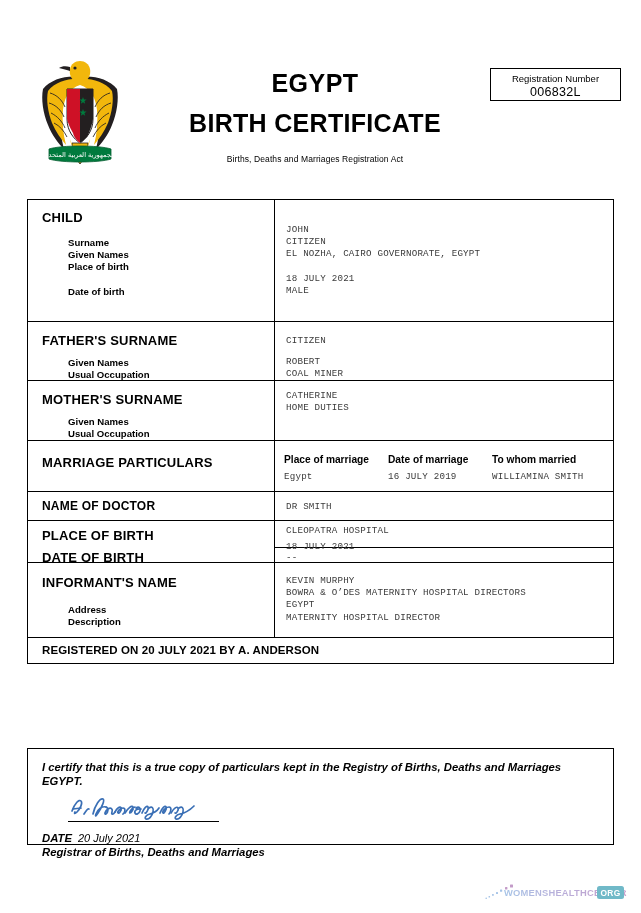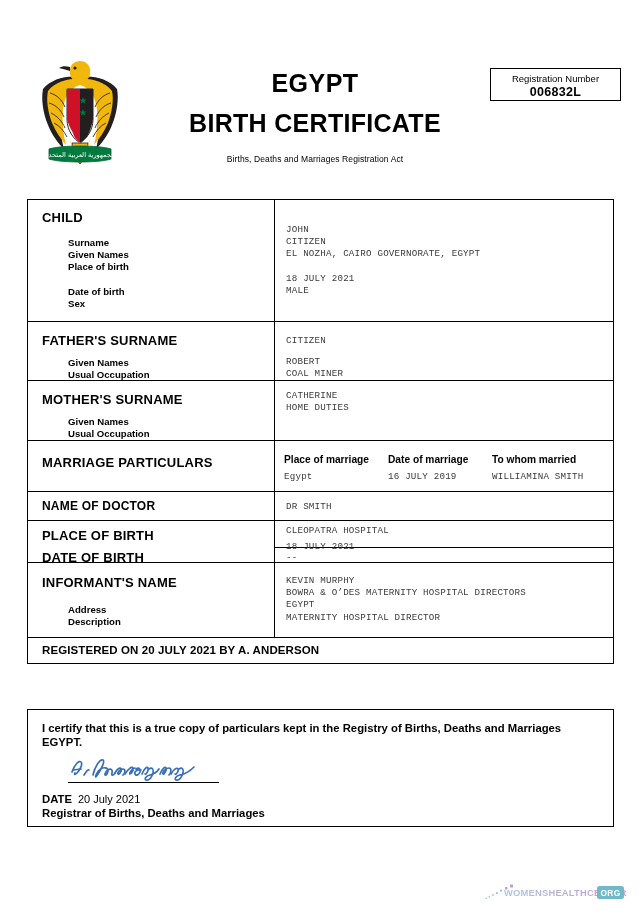--- a/index.html
+++ b/index.html
@@ -75,21 +75,20 @@
     padding-top: 4px;
   }
   .regbox .rlabel {
     font-size: 9.5px;
     line-height: 12px;
   }
   .regbox .rvalue {
     font-size: 12.5px;
     line-height: 15px;
     letter-spacing: 0.3px;
-    font-weight: bold;
   }
 
   
   .table {
     position: absolute;
     left: 27px;
     top: 199px;
     width: 587px;
     border: 1.4px solid #000;
     box-sizing: border-box;
@@ -211,25 +210,26 @@
     font-weight: bold;
     padding-left: 14px;
     padding-top: 6px;
     letter-spacing: 0.1px;
   }
 
   
   .certbox {
     position: absolute;
     left: 27px;
-    top: 709px;
+    top: 748px;
     width: 587px;
-    height: 118px;
+    height: 97px;
     border: 1.4px solid #000;
     box-sizing: border-box;
+    font-style: italic;
   }
   .cert-text {
     font-size: 11.3px;
     font-weight: bold;
     padding: 11px 14px 0 14px;
     line-height: 14px;
   }
   .sig-wrap {
     position: absolute;
     left: 40px;
@@ -372,21 +372,20 @@
 
   <div class="table">
 
     <div class="row r-child">
       <div class="col-left div">
         <div class="sect-head">CHILD</div>
         <div class="sub-label g1">Surname</div>
         <div class="sub-label">Given Names</div>
         <div class="sub-label">Place of  birth</div>
         <div class="sub-label g2">Date of  birth</div>
-        <div class="sub-label">Sex</div>
       </div>
       <div class="col-right val-pad">
         <div class="mono g1">JOHN</div>
         <div class="mono">CITIZEN</div>
         <div class="mono">EL NOZHA, CAIRO GOVERNORATE, EGYPT</div>
         <div class="mono g2">18 JULY 2021</div>
         <div class="mono">MALE</div>
       </div>
     </div>
 

